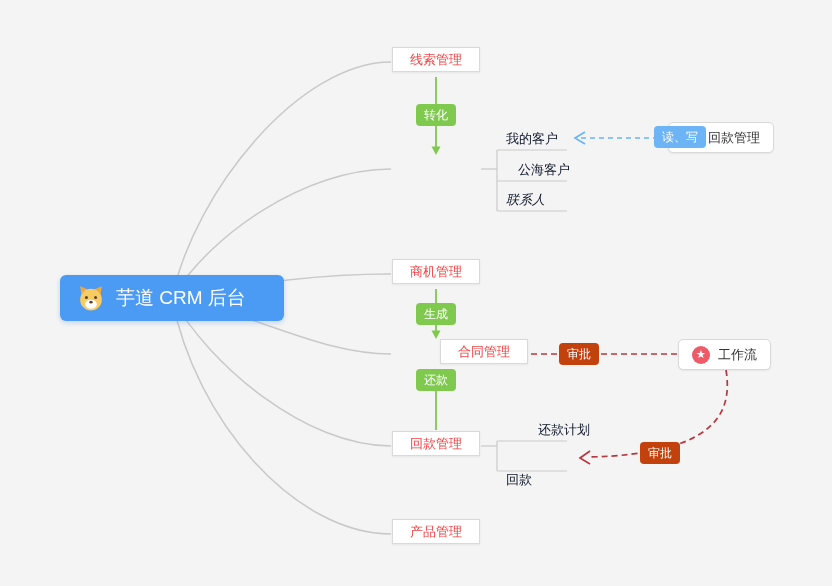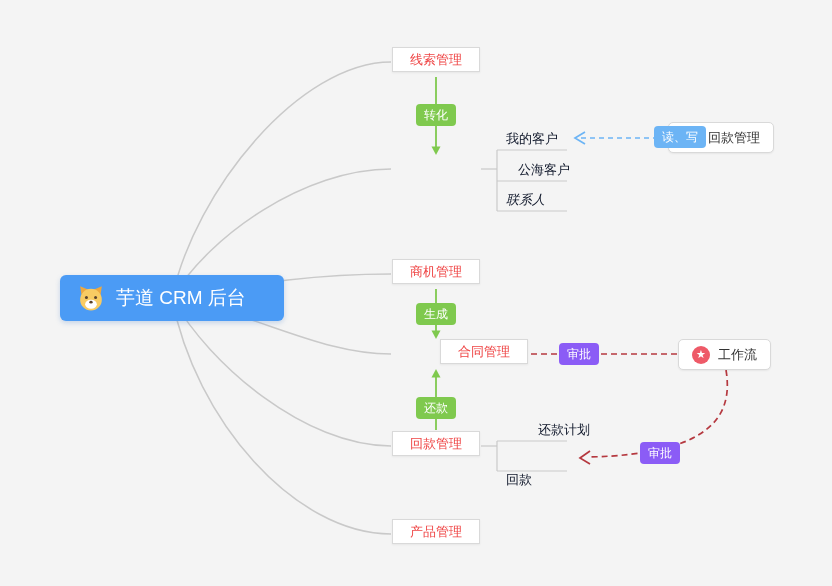--- a/index.html
+++ b/index.html
@@ -21,25 +21,25 @@
 
   .root-node { position:absolute; left:60px; top:275px; width:224px; height:46px;
                background:#4b9bf5; border-radius:6px; display:flex; align-items:center;
                padding-left:16px; gap:10px; color:#fff; font-size:19px;
                box-shadow:0 2px 5px rgba(60,120,200,0.25); }
   .dog-icon { display:flex; align-items:center; }
 
   .pill { position:absolute; height:22px; line-height:22px; padding:0 8px; border-radius:4px;
           color:#fff; font-size:12px; text-align:center; white-space:nowrap; }
   .pill.green { background:#7fc94e; }
-  .pill.red   { background:#8b5cf6; }
+  .pill.red   { background:#c2410c; }
   .pill.blue  { background:#6cb4f5; }
   .p-transform { left:416px; top:104px; }
   .p-generate  { left:416px; top:303px; }
-  .p-repay     { left:416px; top:397px; }
+  .p-repay     { left:416px; top:369px; }
   .p-readwrite { left:610px; top:126px;margin-left:44px; }
   .p-approve1  { left:559px; top:343px; }
   .p-approve2  { left:640px; top:442px; }
 
   .subitem { position:absolute; font-size:13px; color:#0f172a; white-space:nowrap; }
   .s-mycustomer { left:506px; top:130px; }
   .s-public     { left:506px; top:161px;margin-left:12px; }
   .s-contact    { left:506px; top:191px;font-style:italic; }
   .s-plan       { left:506px; top:421px;margin-left:32px; }
   .s-repayment  { left:506px; top:471px; }

